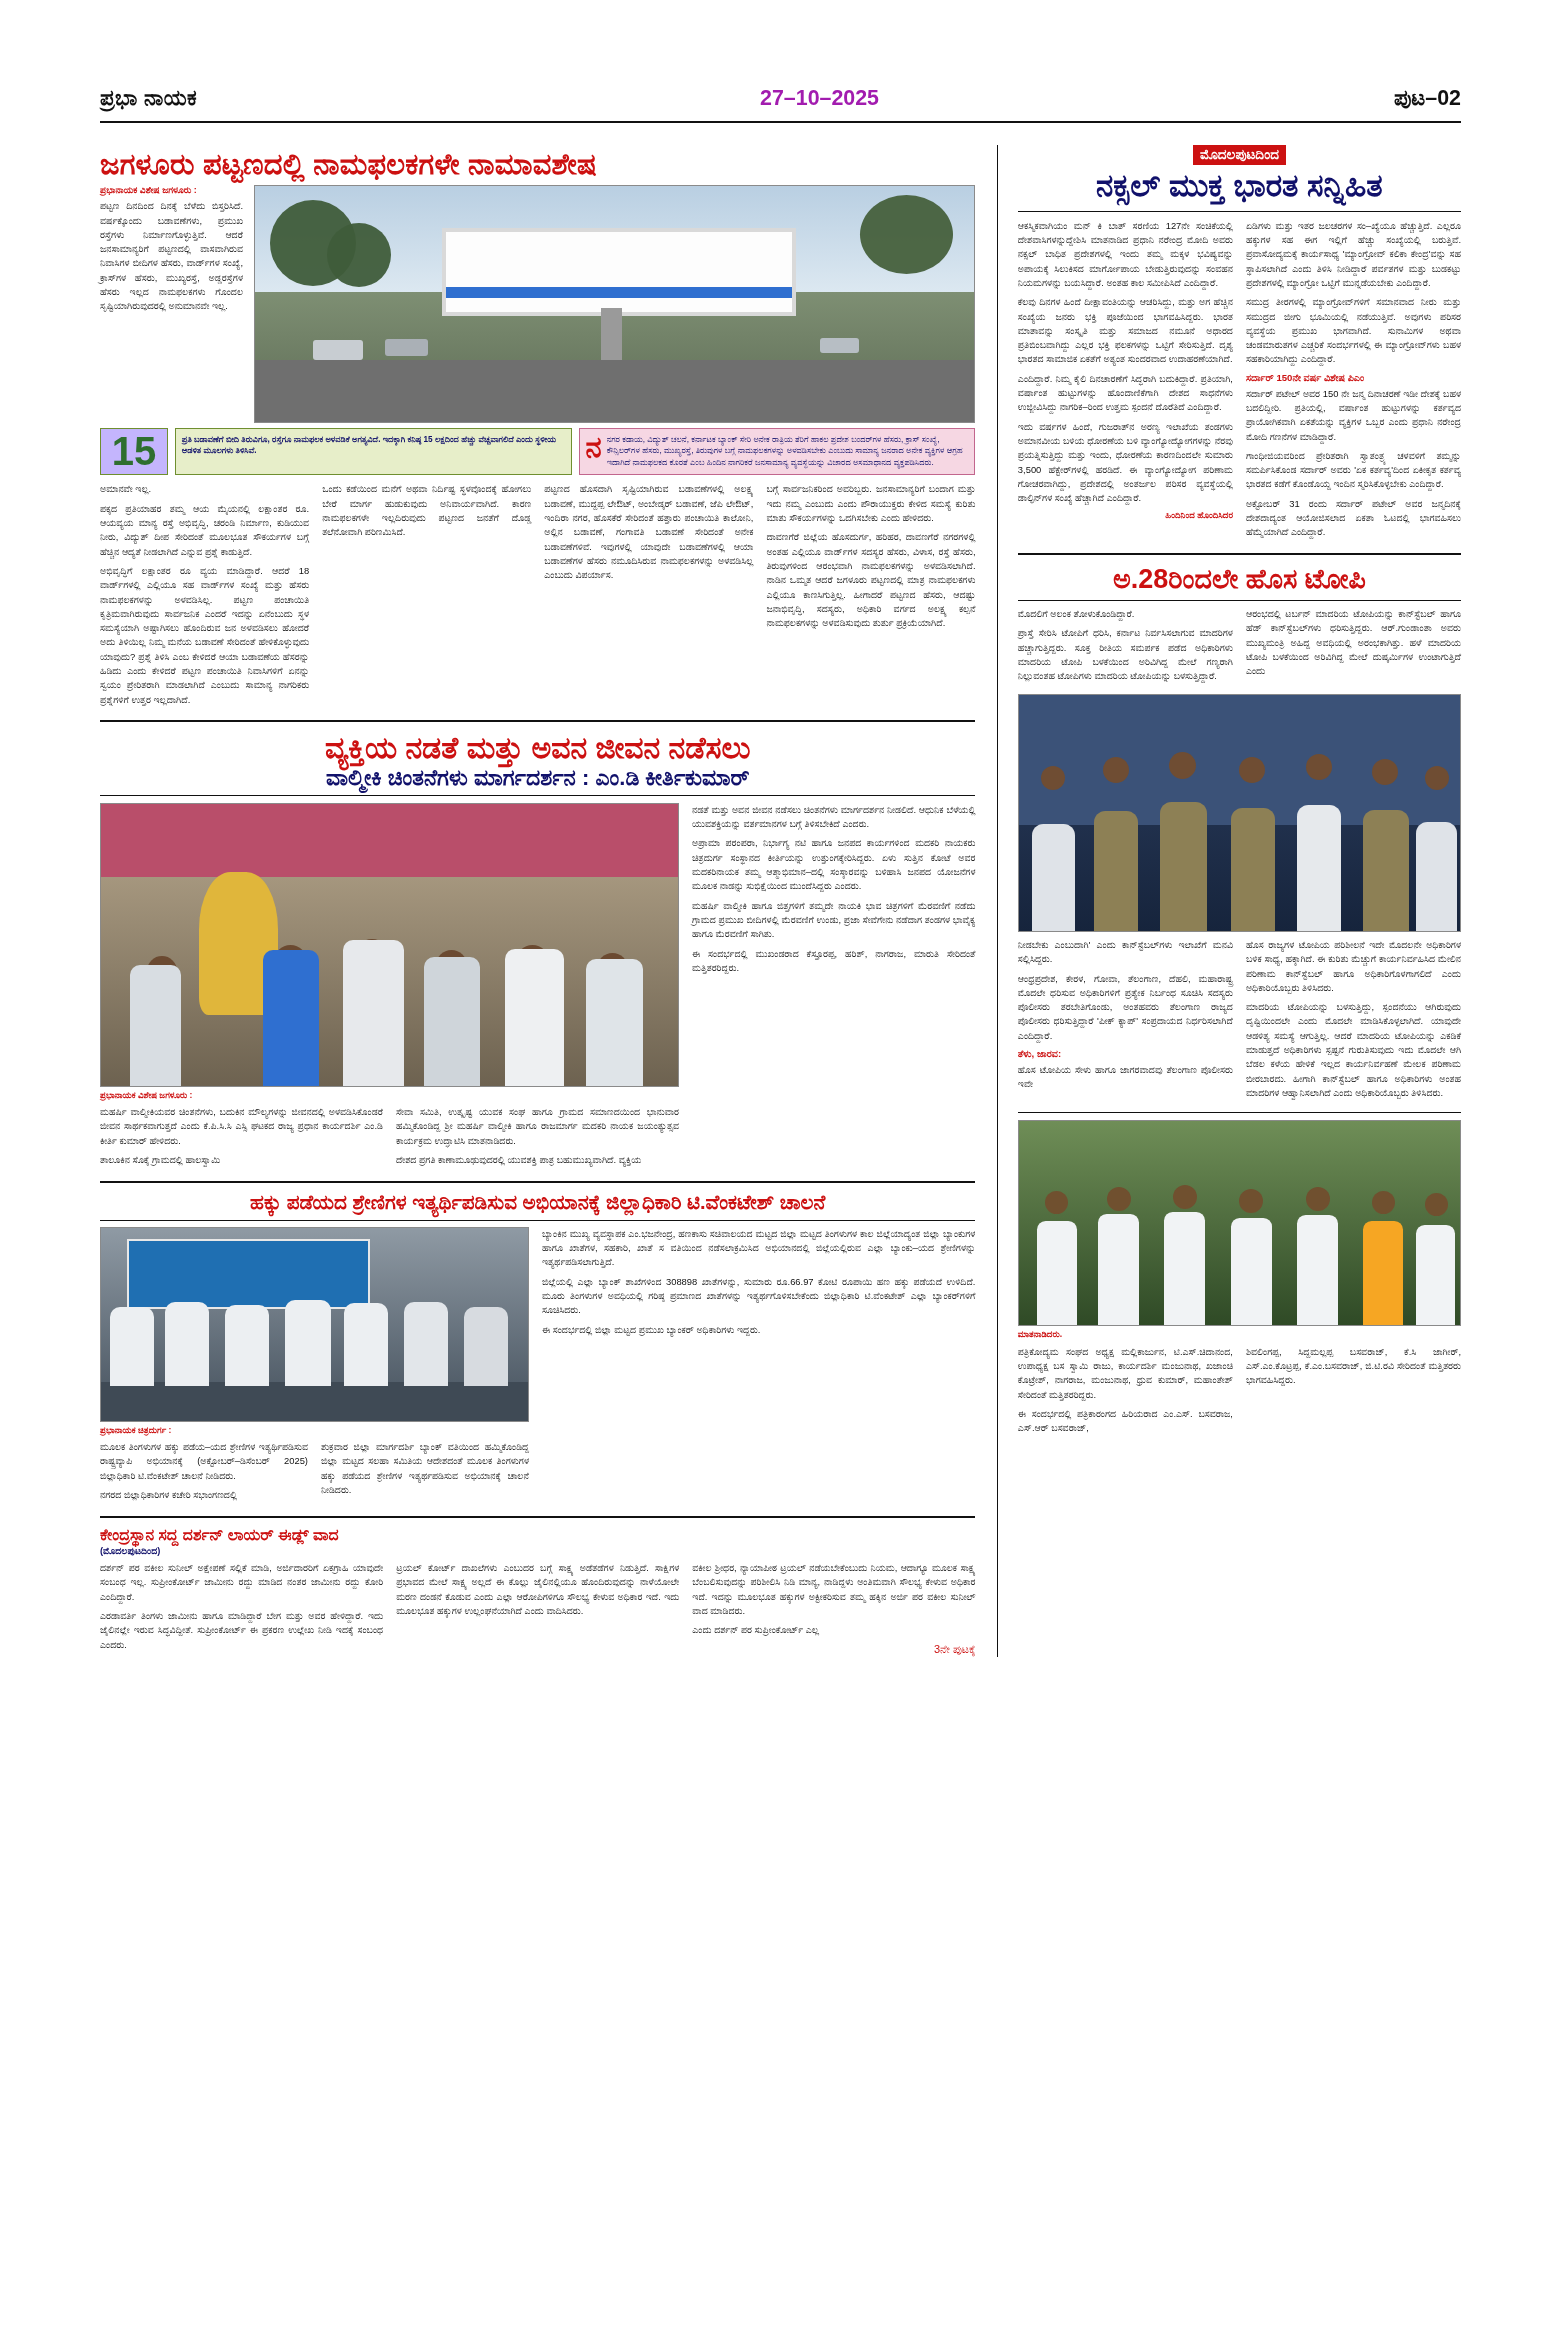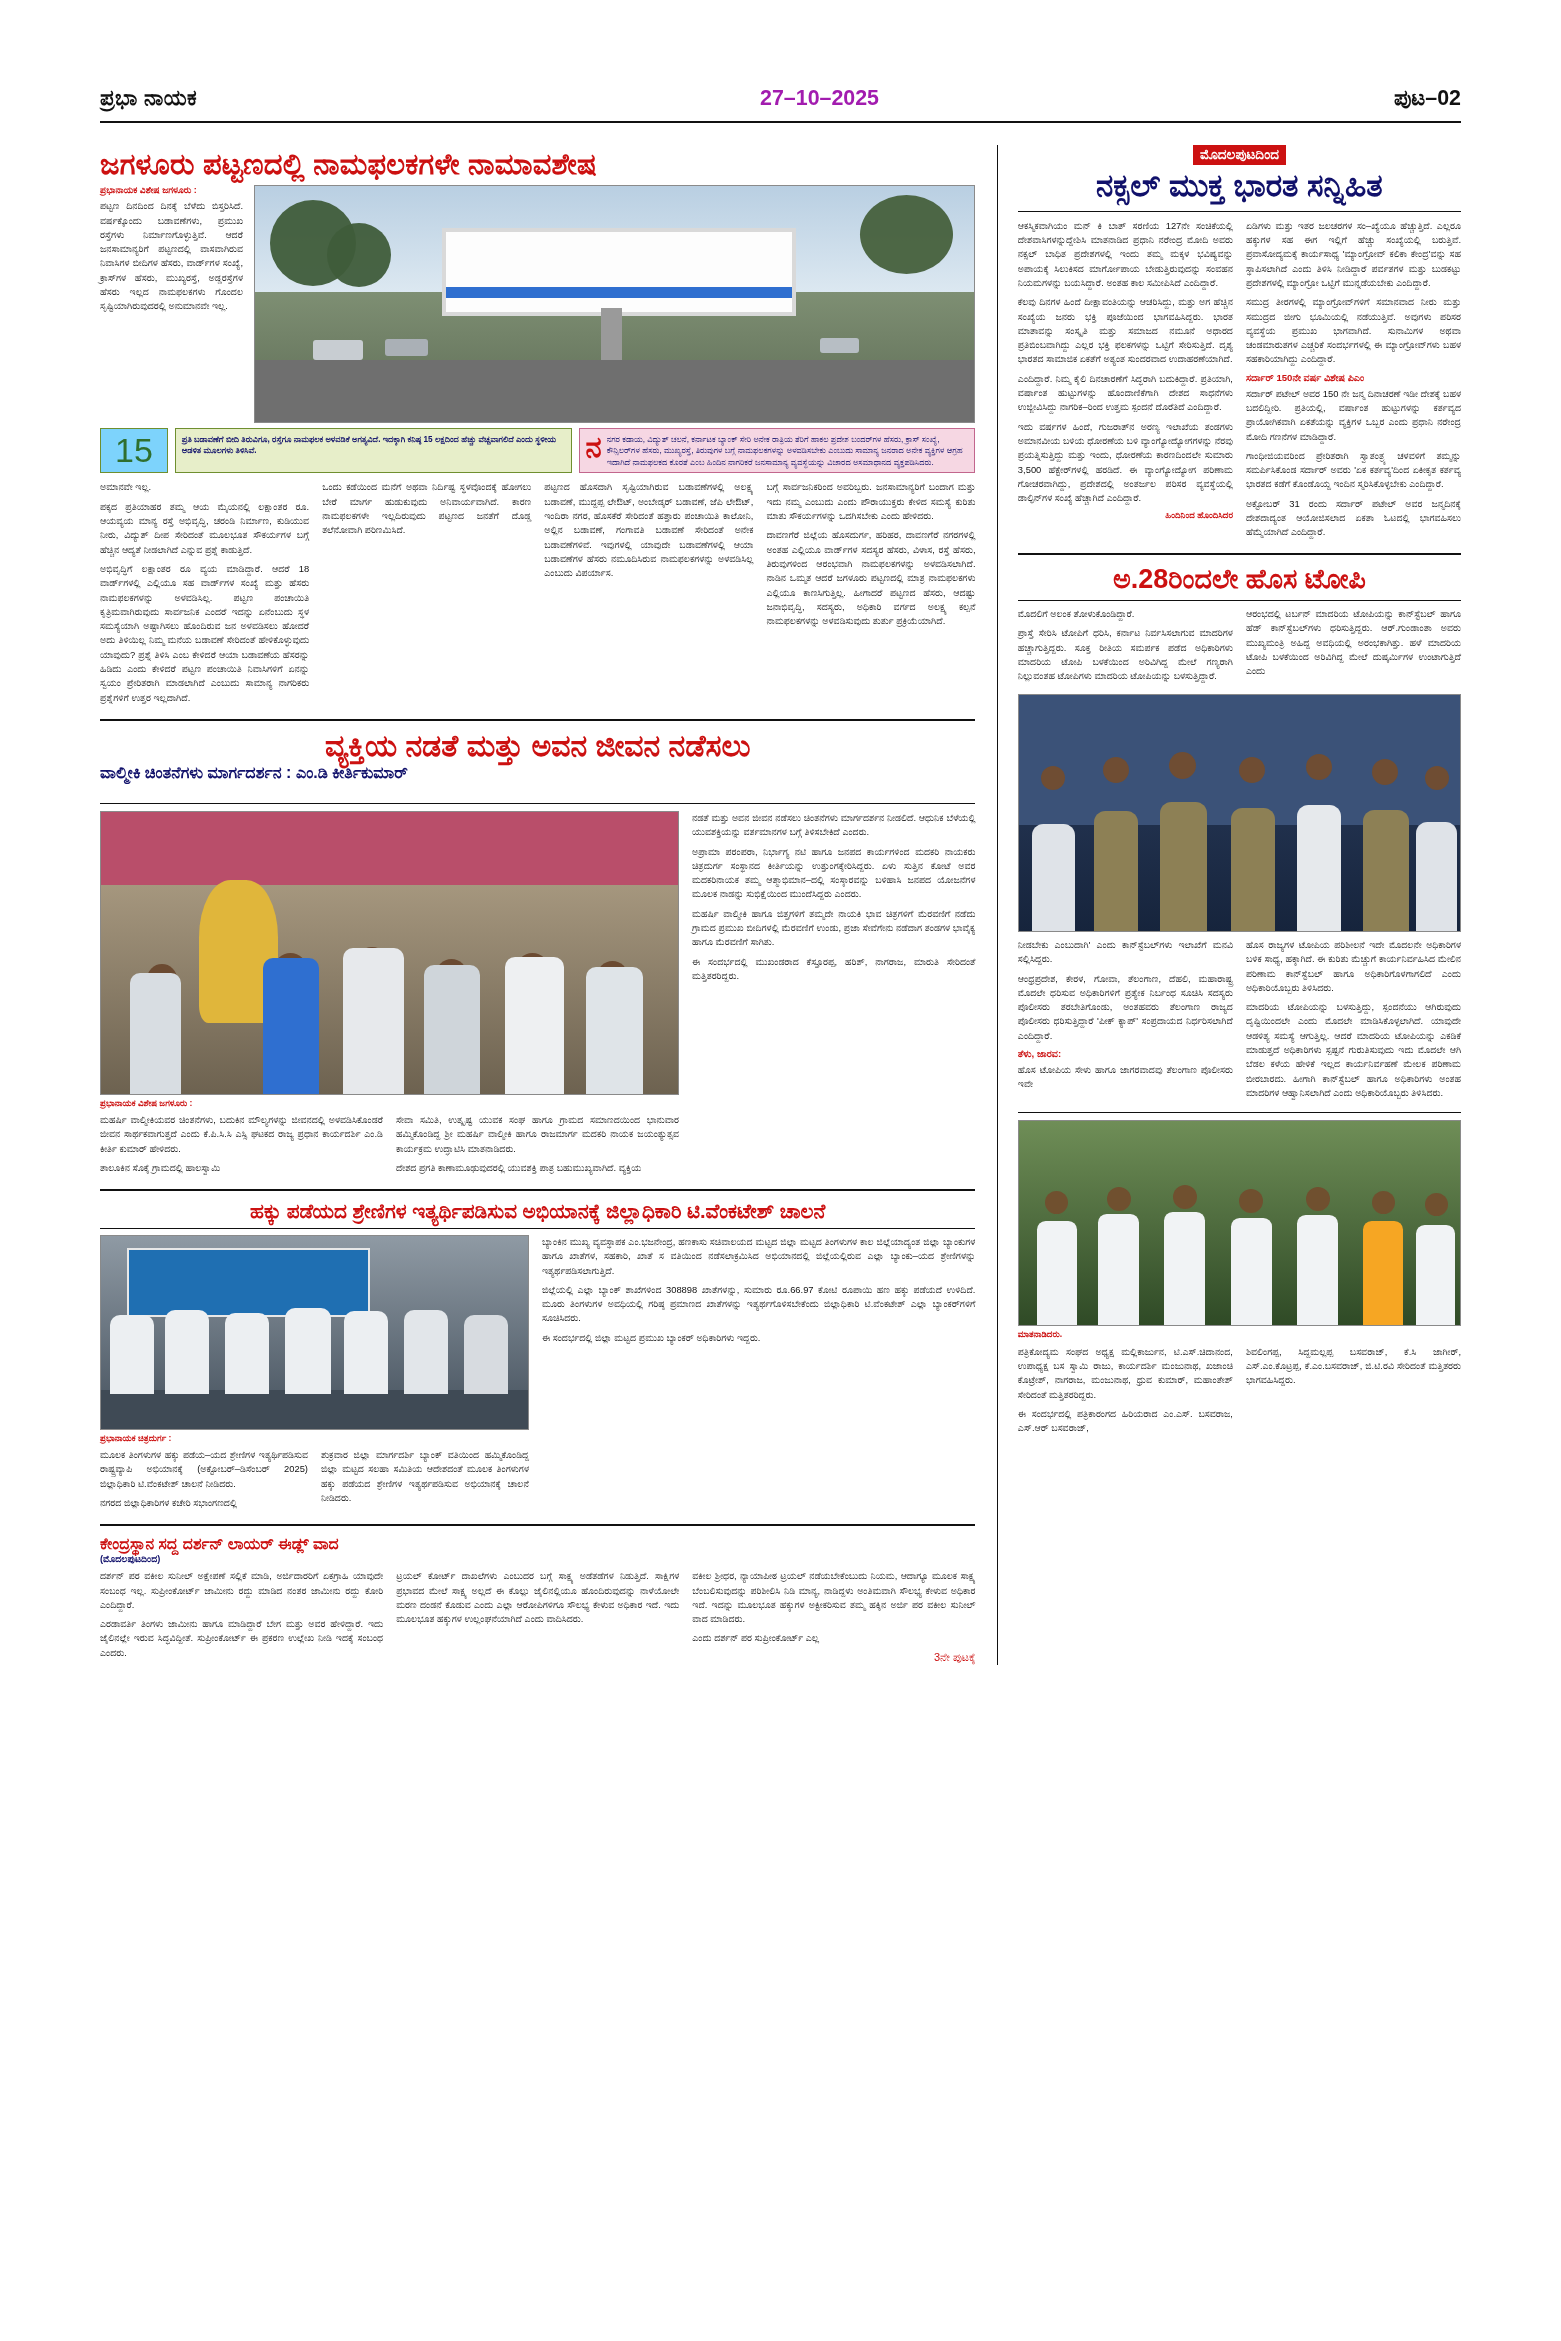--- a/index.html
+++ b/index.html
@@ -84,43 +84,43 @@
   .ph-garden{background:#4d6b3c;position:relative;overflow:hidden;border:0.7px solid #8a8a8a;}
   .ph-garden .bg{position:absolute;inset:0;background:linear-gradient(#6f8e57,#2f4a26);}
   .ph-garden .fig{position:absolute;bottom:0;background:#f1f3f5;border-radius:8.6px 8.6px 0 0;}
   .ph-garden .head{position:absolute;border-radius:50%;background:#70502f;}
 
   .caption{color:#cc1111;font-size:8.6px;font-weight:bold;margin:2.9px 0 4.3px 0;}
 
   
   .hl-box{display:flex;gap:7.1px;margin:5.7px 0 7.1px 0;}
   .hl-num{
-    width:66px;flex:0 0 66px;background:#7dd3fc;border:1.4px solid #6f8f2f;color:#2f6f2f;
-    font-size:34px;font-weight:normal;display:flex;align-items:center;justify-content:center;
+    width:66px;flex:0 0 66px;background:#c4b5fd;border:1.4px solid #6f8f2f;color:#2f6f2f;
+    font-size:40px;font-weight:bold;display:flex;align-items:center;justify-content:center;
   }
   .hl-txt{
     flex:1;background:#e7eec9;border:1.4px solid #6f8f2f;padding:4.3px 5.7px;color:#11116b;
     font-size:8.2px;line-height:1.35;font-weight:bold;
   }
   .hl-pink{
     flex:1;background:#f6d7e3;border:1.4px solid #c2668d;padding:4.3px 5.7px;color:#11116b;
     font-size:8.2px;line-height:1.4;
   }
   .hl-pink .drop{float:left;color:#cc1111;font-size:29px;font-weight:bold;line-height:.9;margin:0 5px 0 0;}
 
   
   .rule{border-top:2.1px solid #111;margin:8.6px 0;}
   .rule-thin{border-top:0.7px solid #111;margin:7.1px 0;}
 
   h1.head-red-c{
     color:#cc1111;font-size:30px;line-height:1.1;margin:4.3px 0 1.4px 0;font-weight:bold;text-align:center;
   }
   h2.head-blue-c{
-    color:#11116b;font-size:16px;line-height:1.15;margin:0 0 7.1px 0;font-weight:bold;
-    border-bottom:1.4px solid #111;padding-bottom:21px;
+    color:#11116b;font-size:22px;line-height:1.15;margin:0 0 7.1px 0;font-weight:bold;text-align:center;
+    border-bottom:1.4px solid #111;padding-bottom:4px;
   }
   h2.head-red-s{
     color:#cc1111;font-size:20px;line-height:1.15;margin:4.3px 0 5.7px 0;font-weight:bold;text-align:center;
     border-bottom:1.4px solid #111;padding-bottom:5.7px;
   }
   h3.right-red{
     color:#cc1111;font-size:27px;font-weight:bold;text-align:center;margin:4.3px 0 5.7px 0;
     border-bottom:1.4px solid #111;padding-bottom:5.7px;
   }
   .subhead-red{color:#cc1111;font-size:9.6px;font-weight:bold;margin:4.3px 0 2.9px 0;}

